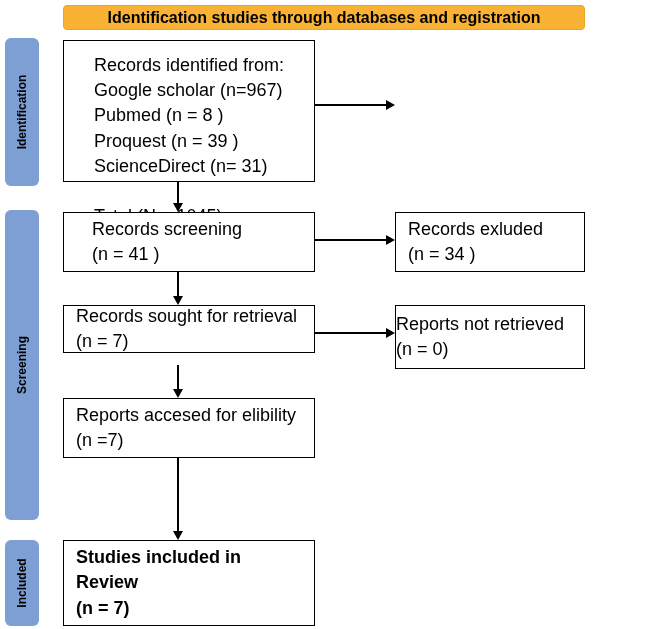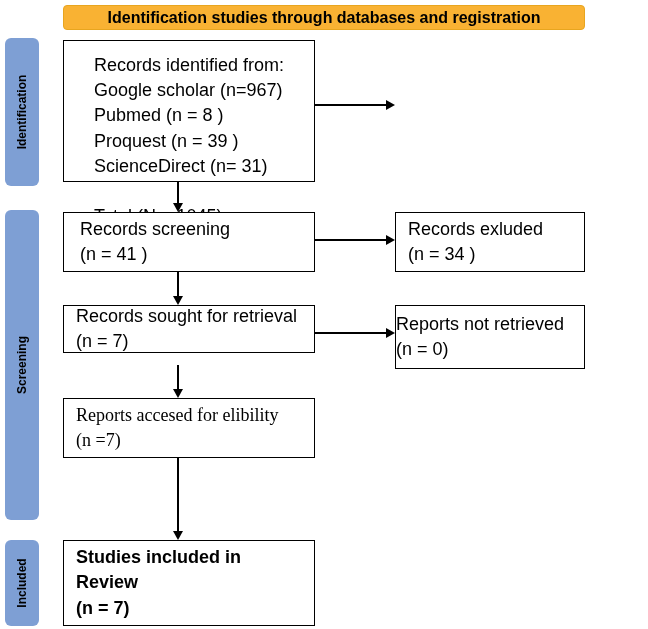--- a/index.html
+++ b/index.html
@@ -54,25 +54,25 @@
     border: 1.5px solid #000000;
     font-size: 18px;
     line-height: 1.4;
     white-space: pre-line;
     display: flex;
     flex-direction: column;
     justify-content: center;
   }
   .node.box1  { left: 63px;  top: 40px;  width: 252px; height: 142px; padding: 12px 10px 12px 30px; justify-content: flex-start; }
   .node.rbox1 { left: 395px; top: 40px;  width: 190px; height: 142px; padding: 10px 12px; }
-  .node.box2  { left: 63px;  top: 212px; width: 252px; height: 60px;  padding: 8px 16px; }
+  .node.box2  { left: 63px;  top: 212px; width: 252px; height: 60px;  padding: 8px 28px; }
   .node.rbox2 { left: 395px; top: 212px; width: 190px; height: 60px;  padding: 23px 12px; }
   .node.box3  { left: 63px;  top: 305px; width: 252px; height: 48px;  padding: 8px 12px; }
   .node.rbox3 { left: 395px; top: 305px; width: 190px; height: 64px;  padding: 8px 0; }
-  .node.box4  { left: 63px;  top: 398px; width: 252px; height: 60px;  padding: 8px 12px; font-family: Liberation Serif, serif; }
+  .node.box4  { left: 63px;  top: 398px; width: 252px; height: 60px;  padding: 8px 12px; }
   .node.box5  { left: 63px;  top: 540px; width: 252px; height: 86px;  padding: 8px 12px; font-weight: bold; }
   
   .arrow-h {
     position: absolute;
     height: 1.6px;
     background: #000000;
   }
   .arrow-h::after {
     content: "";
     position: absolute;

